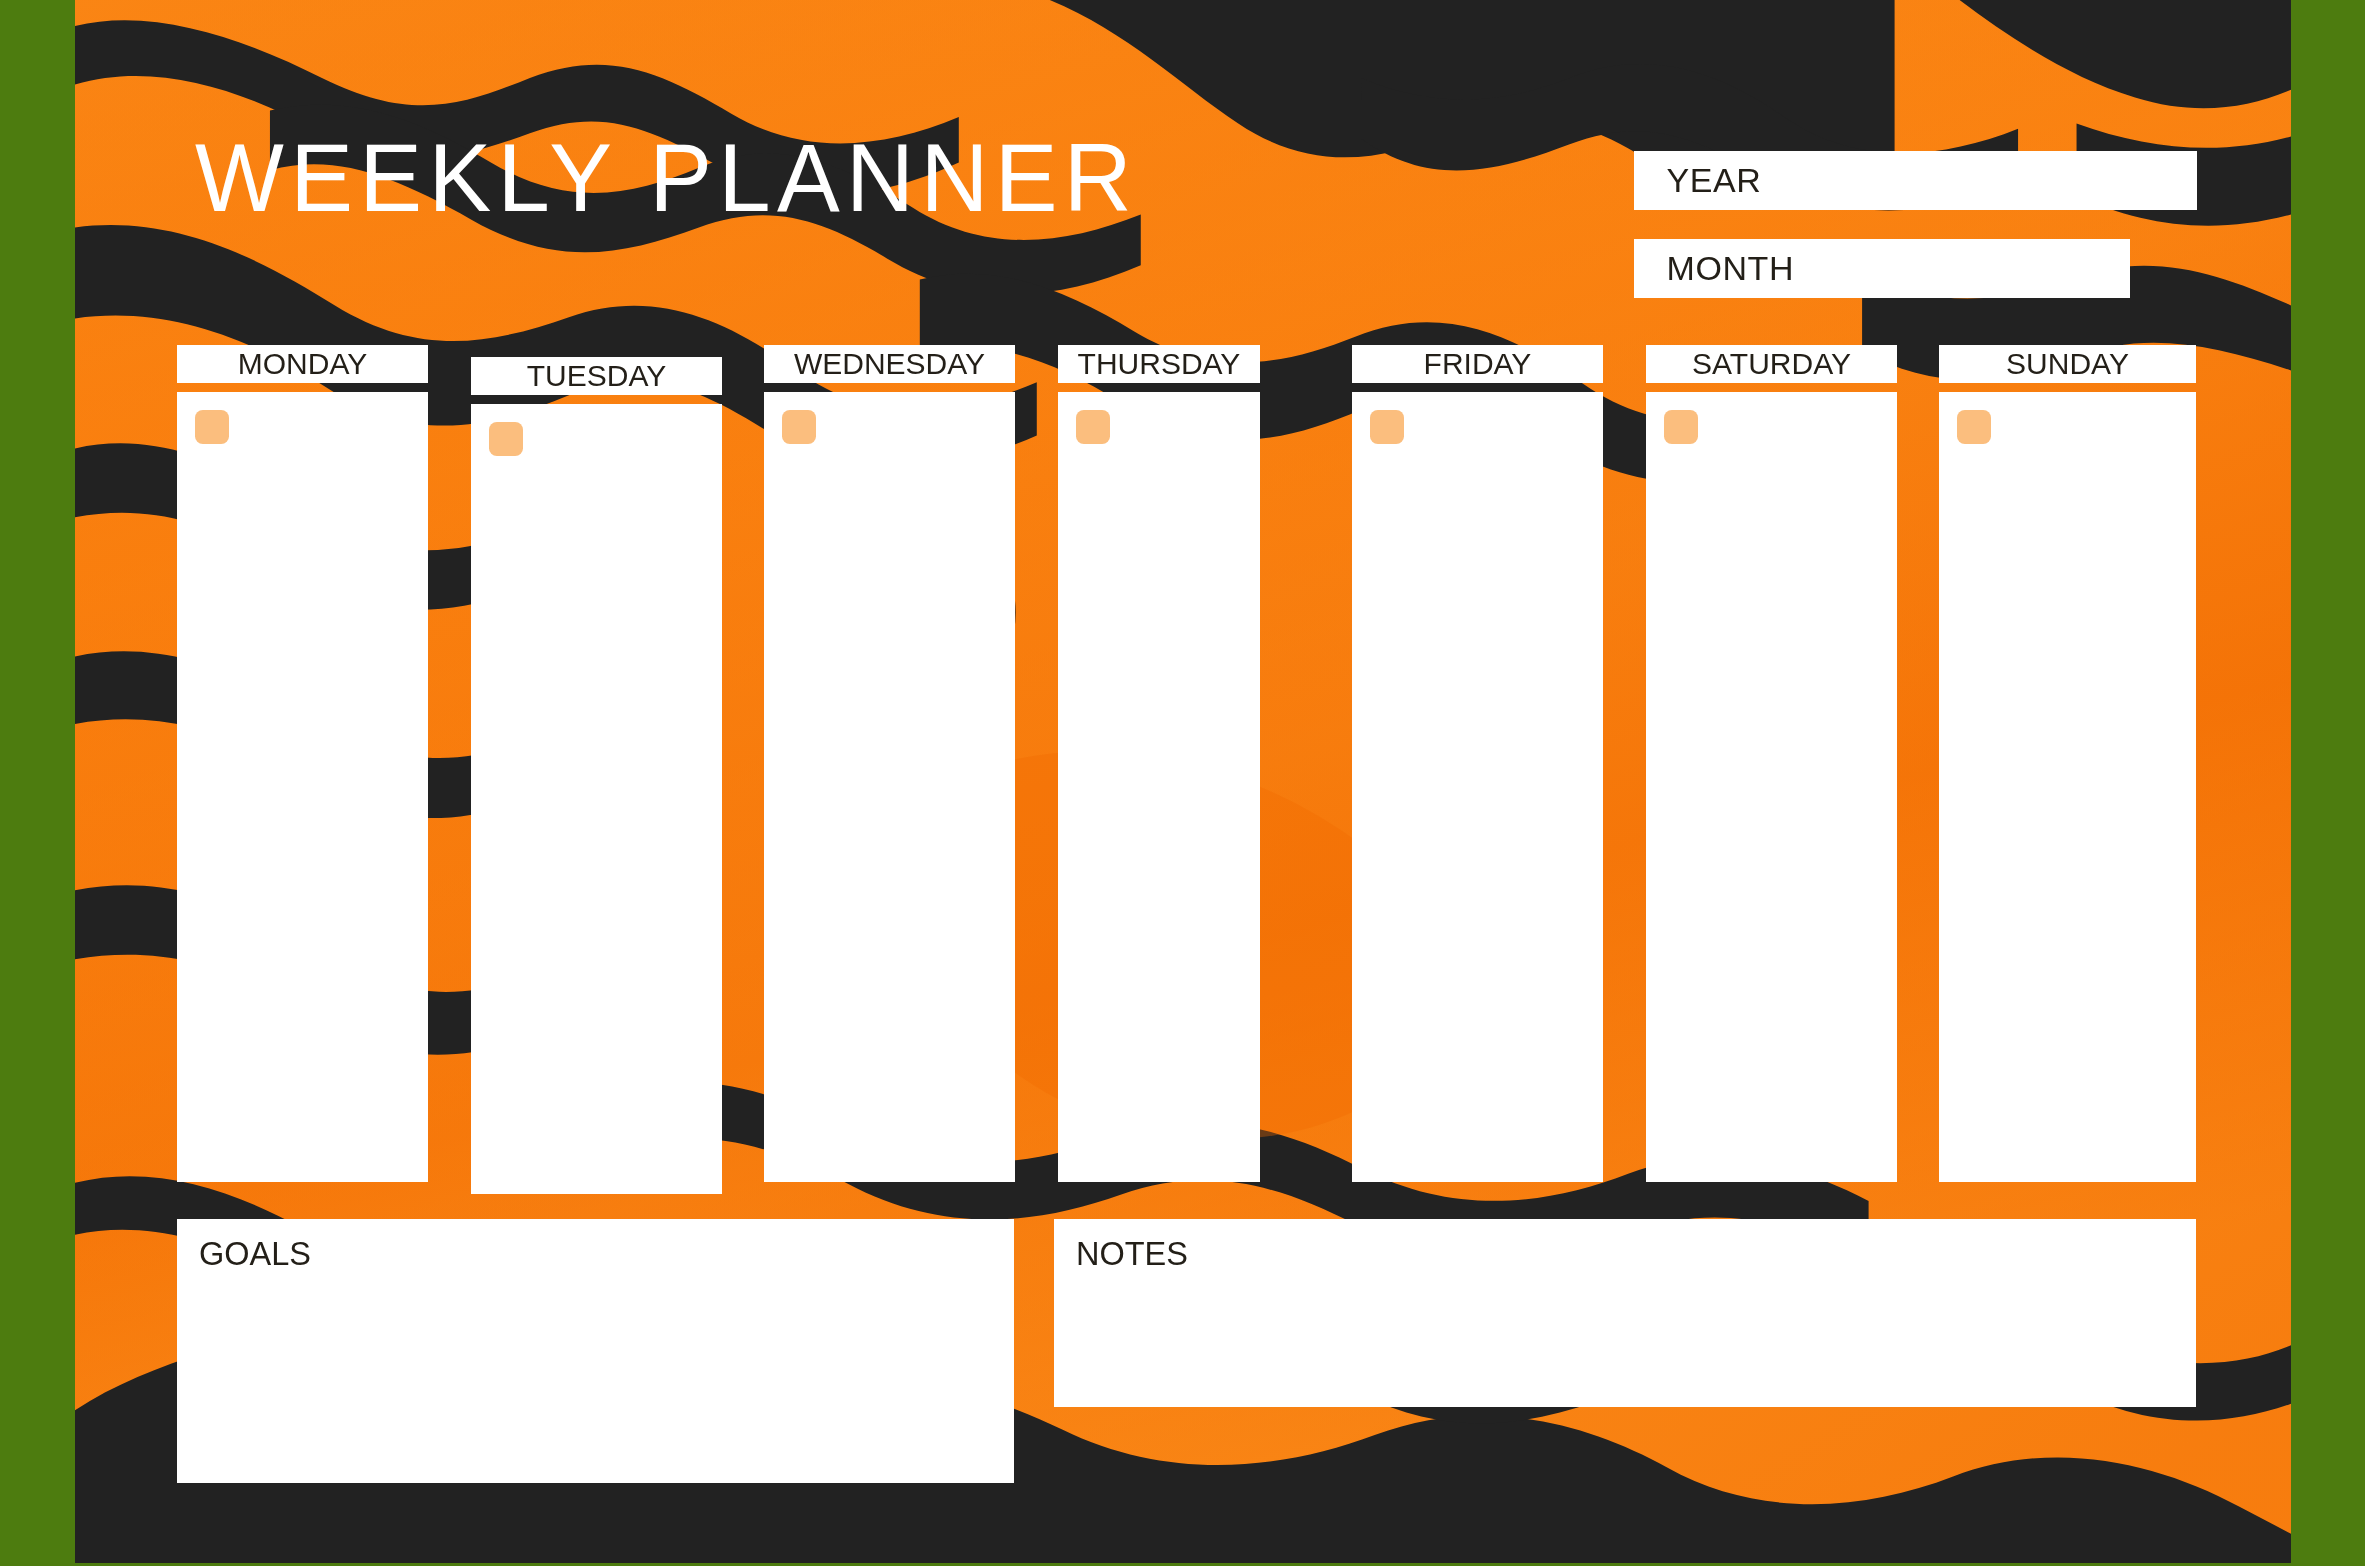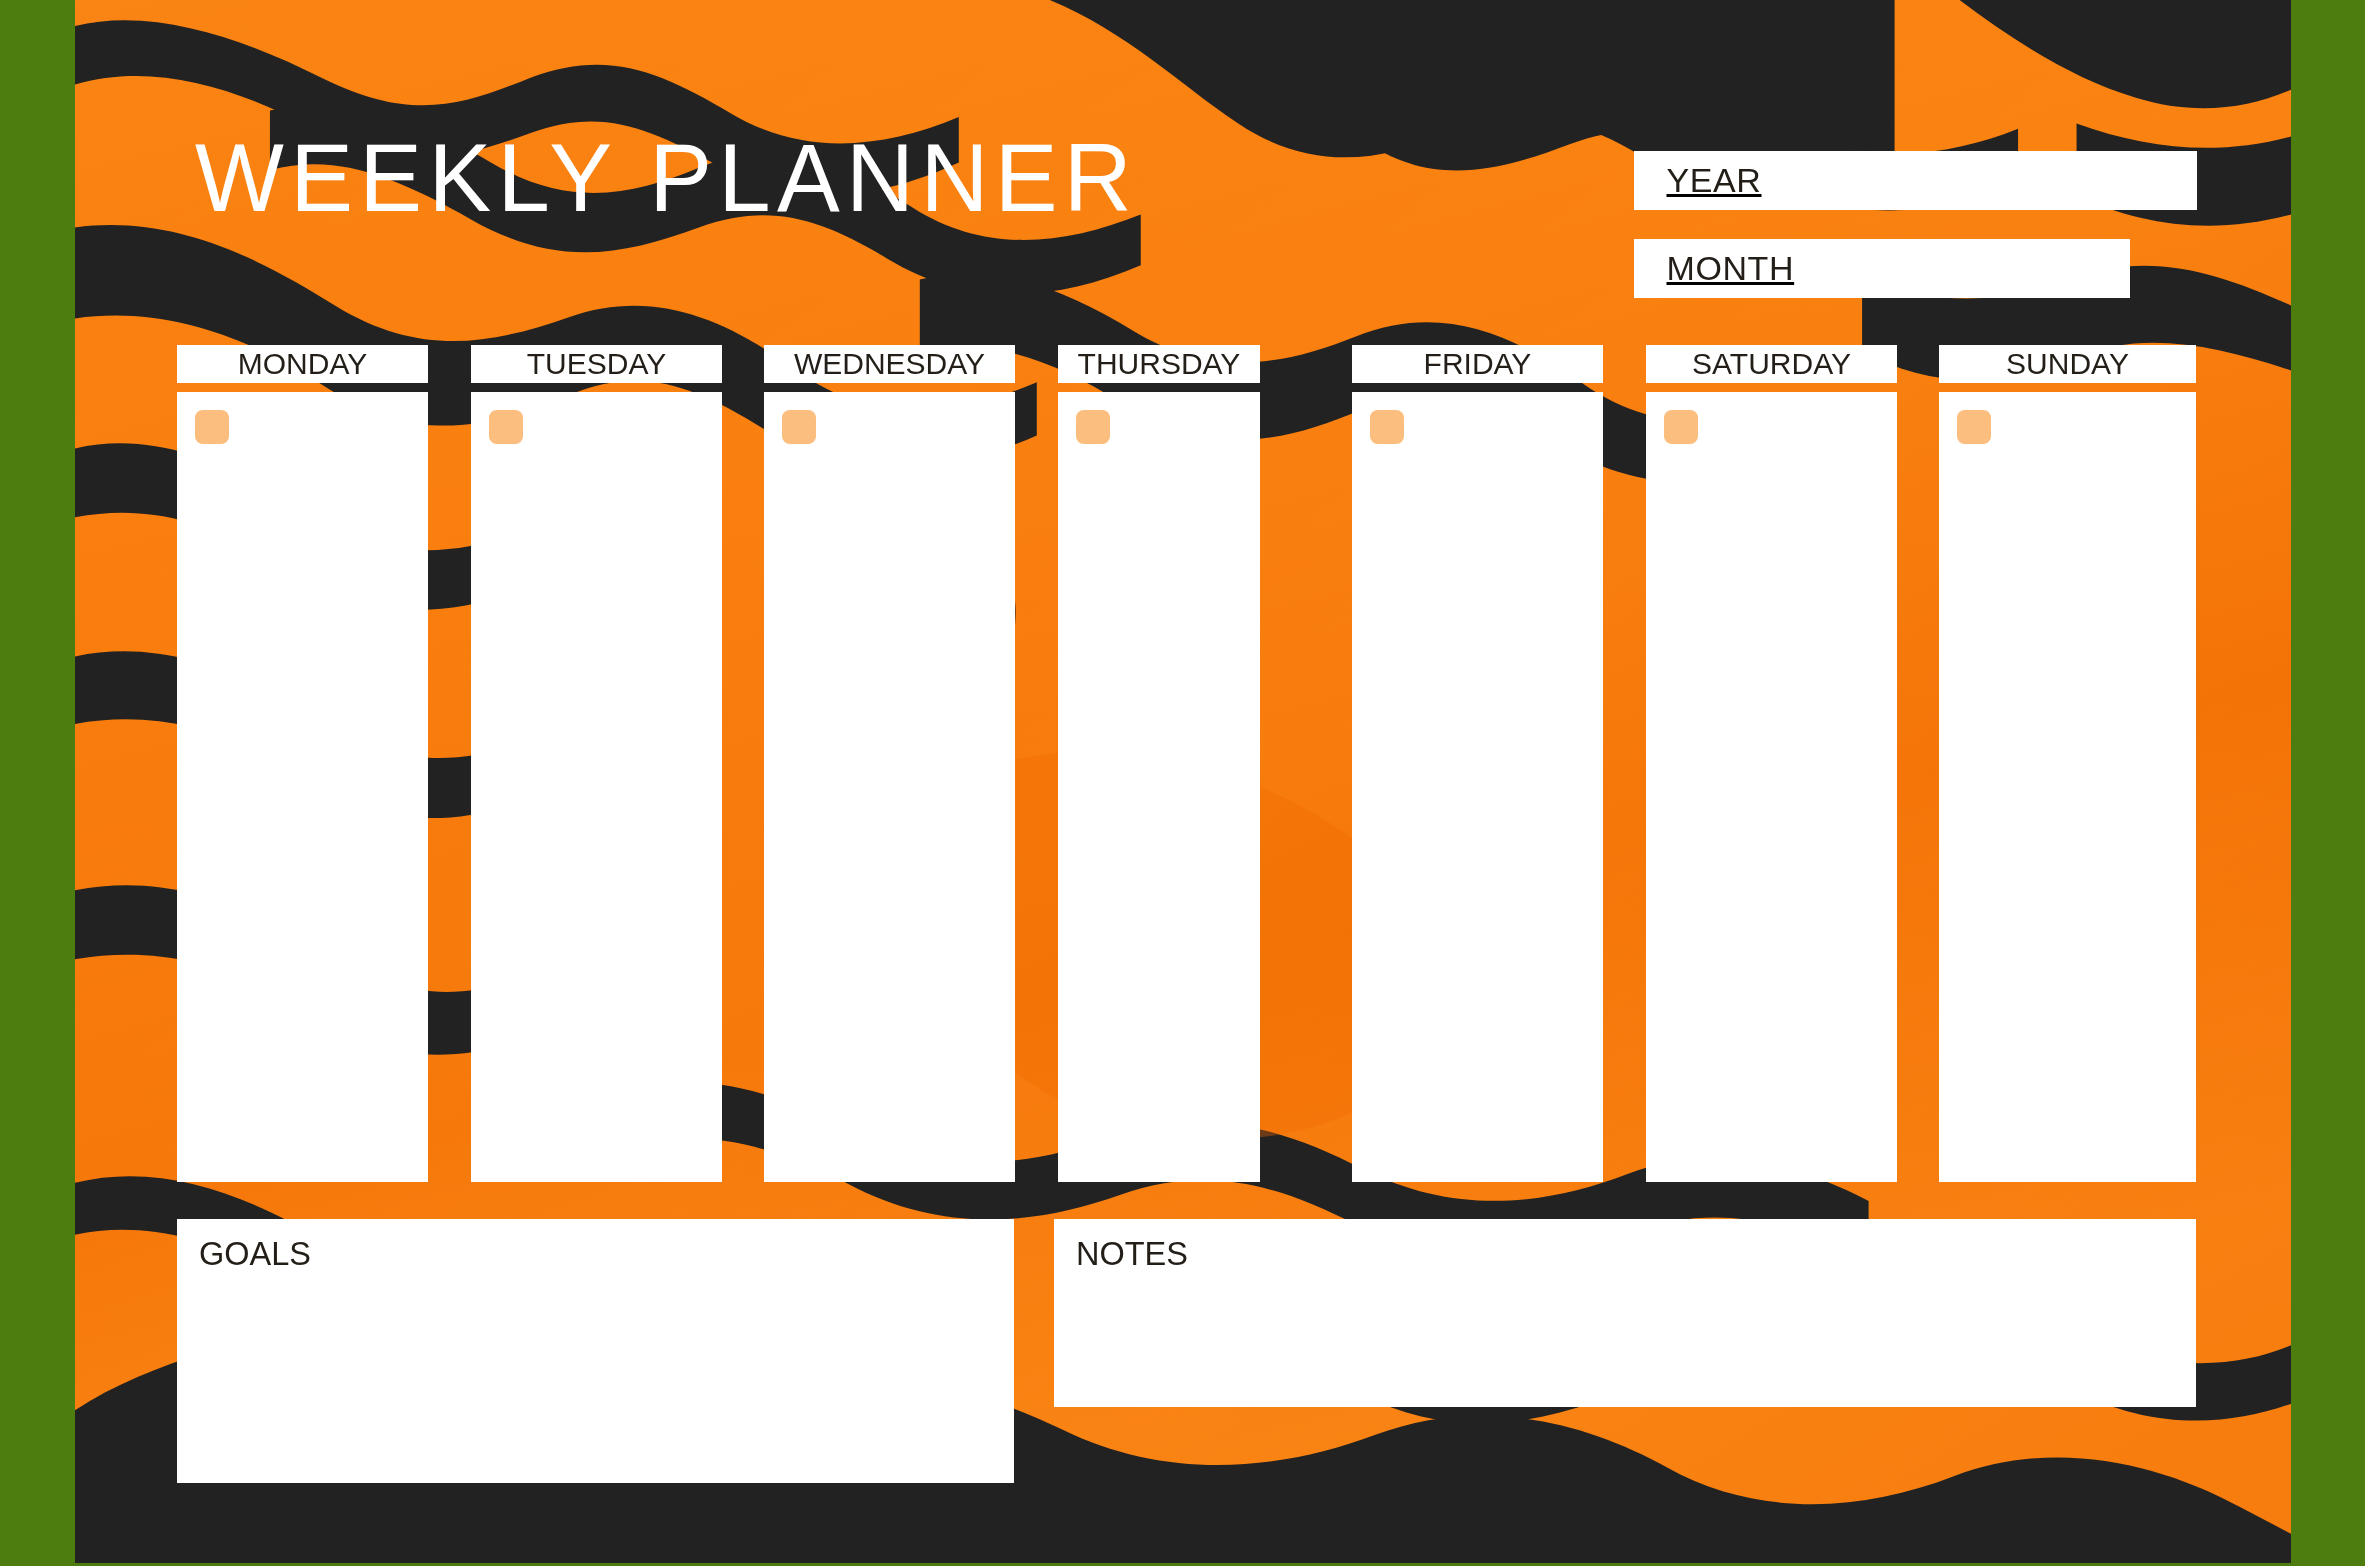--- a/index.html
+++ b/index.html
@@ -50,21 +50,20 @@
   }
 
   
   .meta-field {
     position: absolute;
     background: #ffffff;
     display: flex;
     align-items: center;
     box-sizing: border-box;
     padding-left: 32.5px;
-    text-decoration: underline;
   }
   .meta-field .meta-label {
     font-size: 34px;
     color: #231f18;
     letter-spacing: 0.6px;
     font-family: "Liberation Sans Narrow", "Liberation Sans", sans-serif;
   }
   #year-field  { left: 1634px; top: 151px; width: 563px; height: 59px; }
   #month-field { left: 1634px; top: 239px; width: 496px; height: 59px; }
 
@@ -246,21 +245,21 @@
     <div class="day-column" style="left:0px; width:251px;">
       <div class="day-header">
         <span class="day-label">MONDAY</span>
       </div>
       <div class="day-body">
         <div class="day-checkbox"></div>
         <div class="day-entries"></div>
       </div>
     </div>
 
-    <div class="day-column" style="left:294px; width:251px;">
+    <div class="day-column" style="left:294px; width:251px;margin-top:12px;">
       <div class="day-header">
         <span class="day-label">TUESDAY</span>
       </div>
       <div class="day-body">
         <div class="day-checkbox"></div>
         <div class="day-entries"></div>
       </div>
     </div>
 
     <div class="day-column" style="left:587px; width:251px;">

